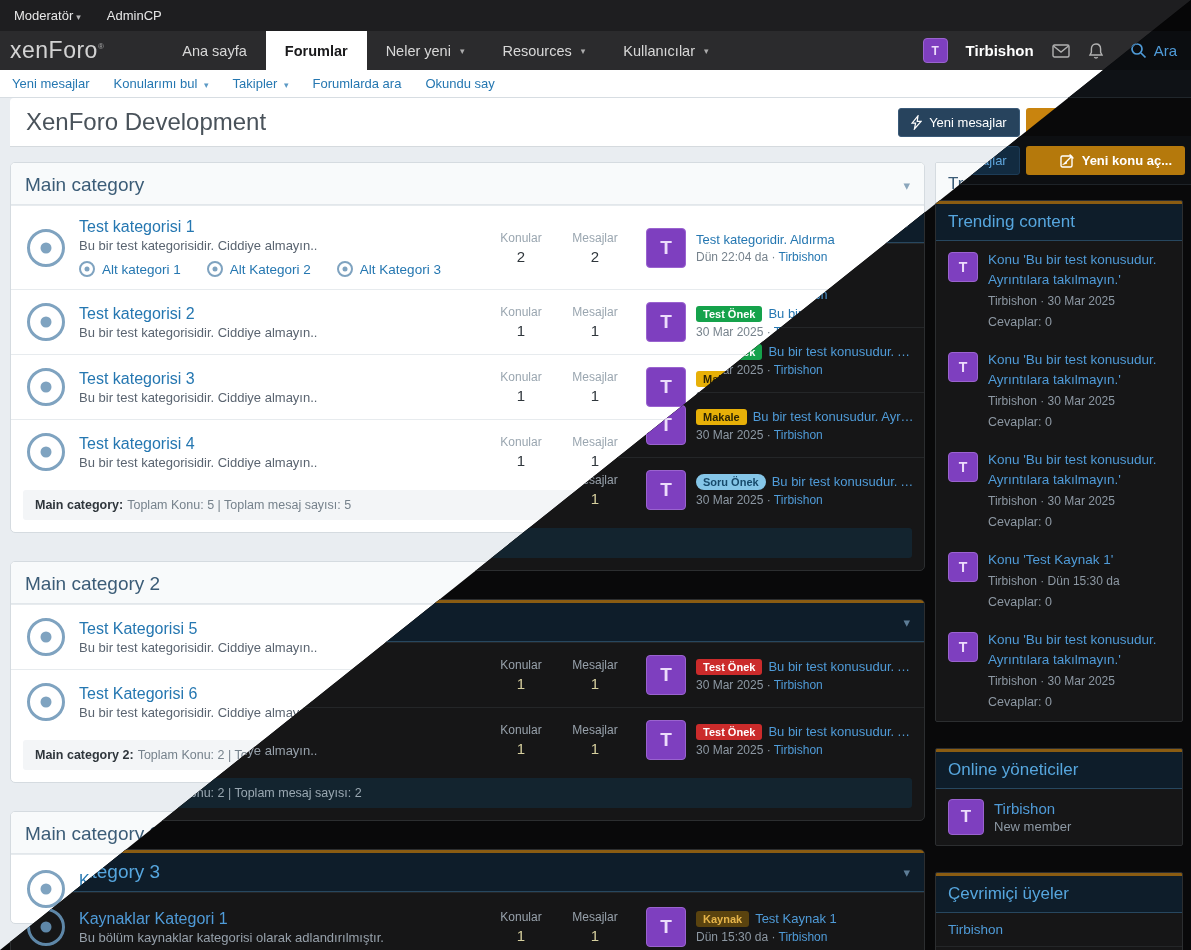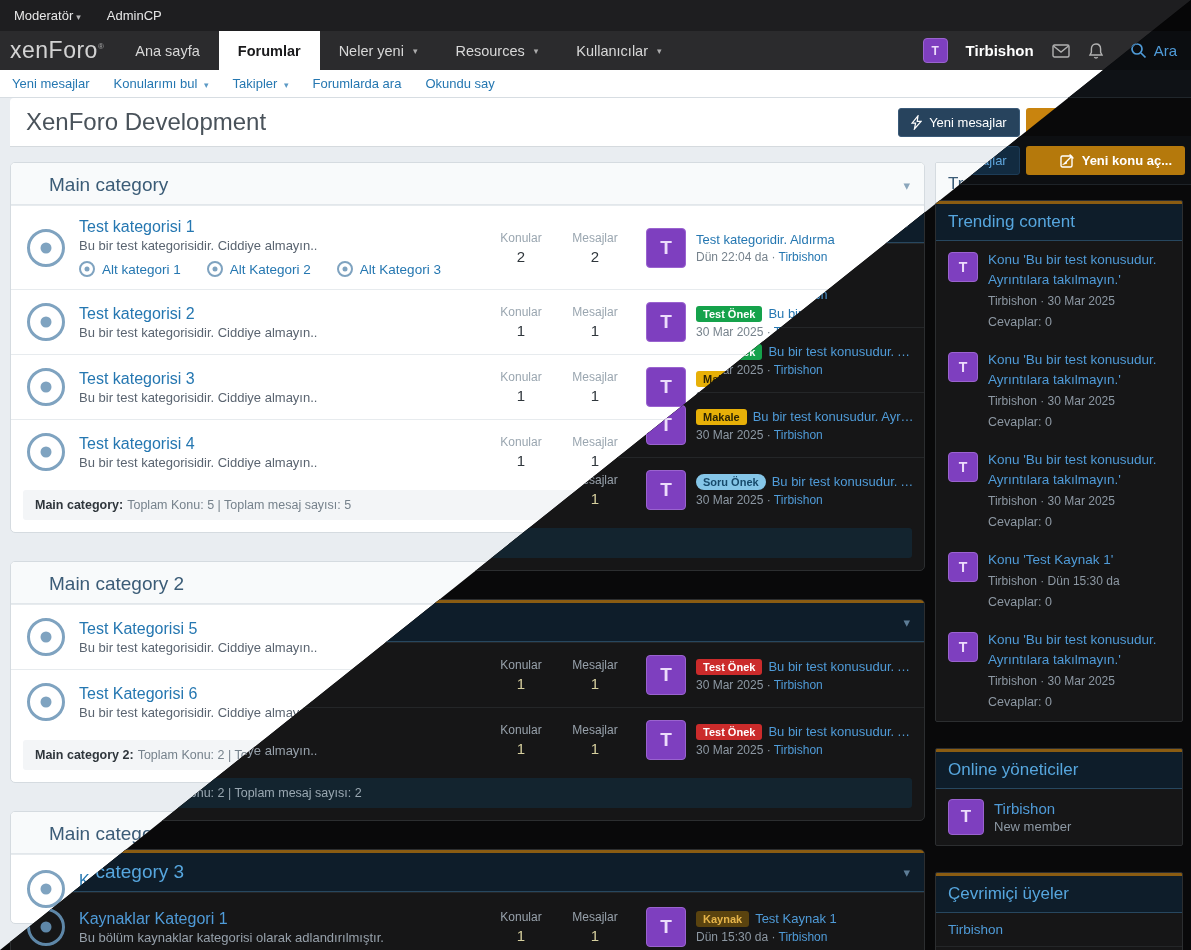--- a/index.html
+++ b/index.html
@@ -36,21 +36,21 @@
     clip-path:polygon(100% 0, 100% 100%, 0 100%);
   }
 
   
   .topbar{height:31px;background:var(--topbar-bg);display:flex;align-items:center;gap:26px;padding:0 14px;
     font-size:13px;color:var(--topbar-text);}
   .topbar .it{cursor:pointer;}
   .caret{font-size:9px;opacity:.75;margin-left:3px;}
 
   
-  .navbar{height:39px;background:var(--nav-bg);display:flex;align-items:stretch;color:var(--nav-text);}
+  .navbar{height:39px;background:var(--nav-bg);display:flex;align-items:stretch;color:var(--nav-text);gap:47px;}
   .logo{align-self:center;font-size:23px;color:#f1f1f1;padding:0 12px 0 10px;letter-spacing:.5px;}
   .logo .thin{opacity:.85;font-weight:400;}
   .logo sup{font-size:8px;opacity:.6;}
   .navtabs{display:flex;align-items:stretch;font-size:14.5px;}
   .navtab{display:flex;align-items:center;padding:0 19px;gap:6px;cursor:pointer;}
   .navtab.active{background:var(--tab-active-bg);color:var(--tab-active-text);font-weight:700;}
   .nav-right{margin-left:auto;display:flex;align-items:center;gap:18px;padding-right:14px;}
   .avatar{display:inline-flex;align-items:center;justify-content:center;background:var(--avatar_bg,#7e3fbf);
     color:#ecdcfb;border:1px solid #9a63cf;border-radius:4px;font-weight:700;}
   .avatar.nav{width:23px;height:23px;font-size:12px;}
@@ -78,21 +78,21 @@
 
   
   .content{display:flex;gap:10px;padding:15px 8px 0 10px;}
   .main-col{width:915px;flex:none;}
   .side-col{width:248px;flex:none;}
 
   .block{background:var(--block-bg);border:1px solid var(--block-border);border-radius:5px;
     margin-bottom:28px;overflow:hidden;}
   .bhead{background:var(--head-bg);border-top:3px solid var(--head-top);border-bottom:1px solid var(--head-bottom);
     padding:8px 14px;display:flex;align-items:center;}
-  .bhead .btitle{font-size:19px;color:var(--head-text);margin-left:24px;}
+  .bhead .btitle{font-size:19px;color:var(--head-text);}
   .bhead .chev{margin-left:auto;color:var(--chev);font-size:13px;cursor:pointer;}
 
   
   .frow{display:flex;align-items:center;padding:12px 10px;border-top:1px solid var(--row-sep);}
   .frow:first-of-type{border-top:none;}
   .cat3 .frow{padding:14px 10px;}
   .node-icon{flex:none;width:32px;height:32px;border-radius:50%;border:3px solid var(--node);
     position:relative;margin:0 14px 0 6px;}
   .node-icon::after{content:"";position:absolute;left:50%;top:50%;transform:translate(-50%,-50%);
     width:11px;height:11px;border-radius:50%;background:var(--node);}

